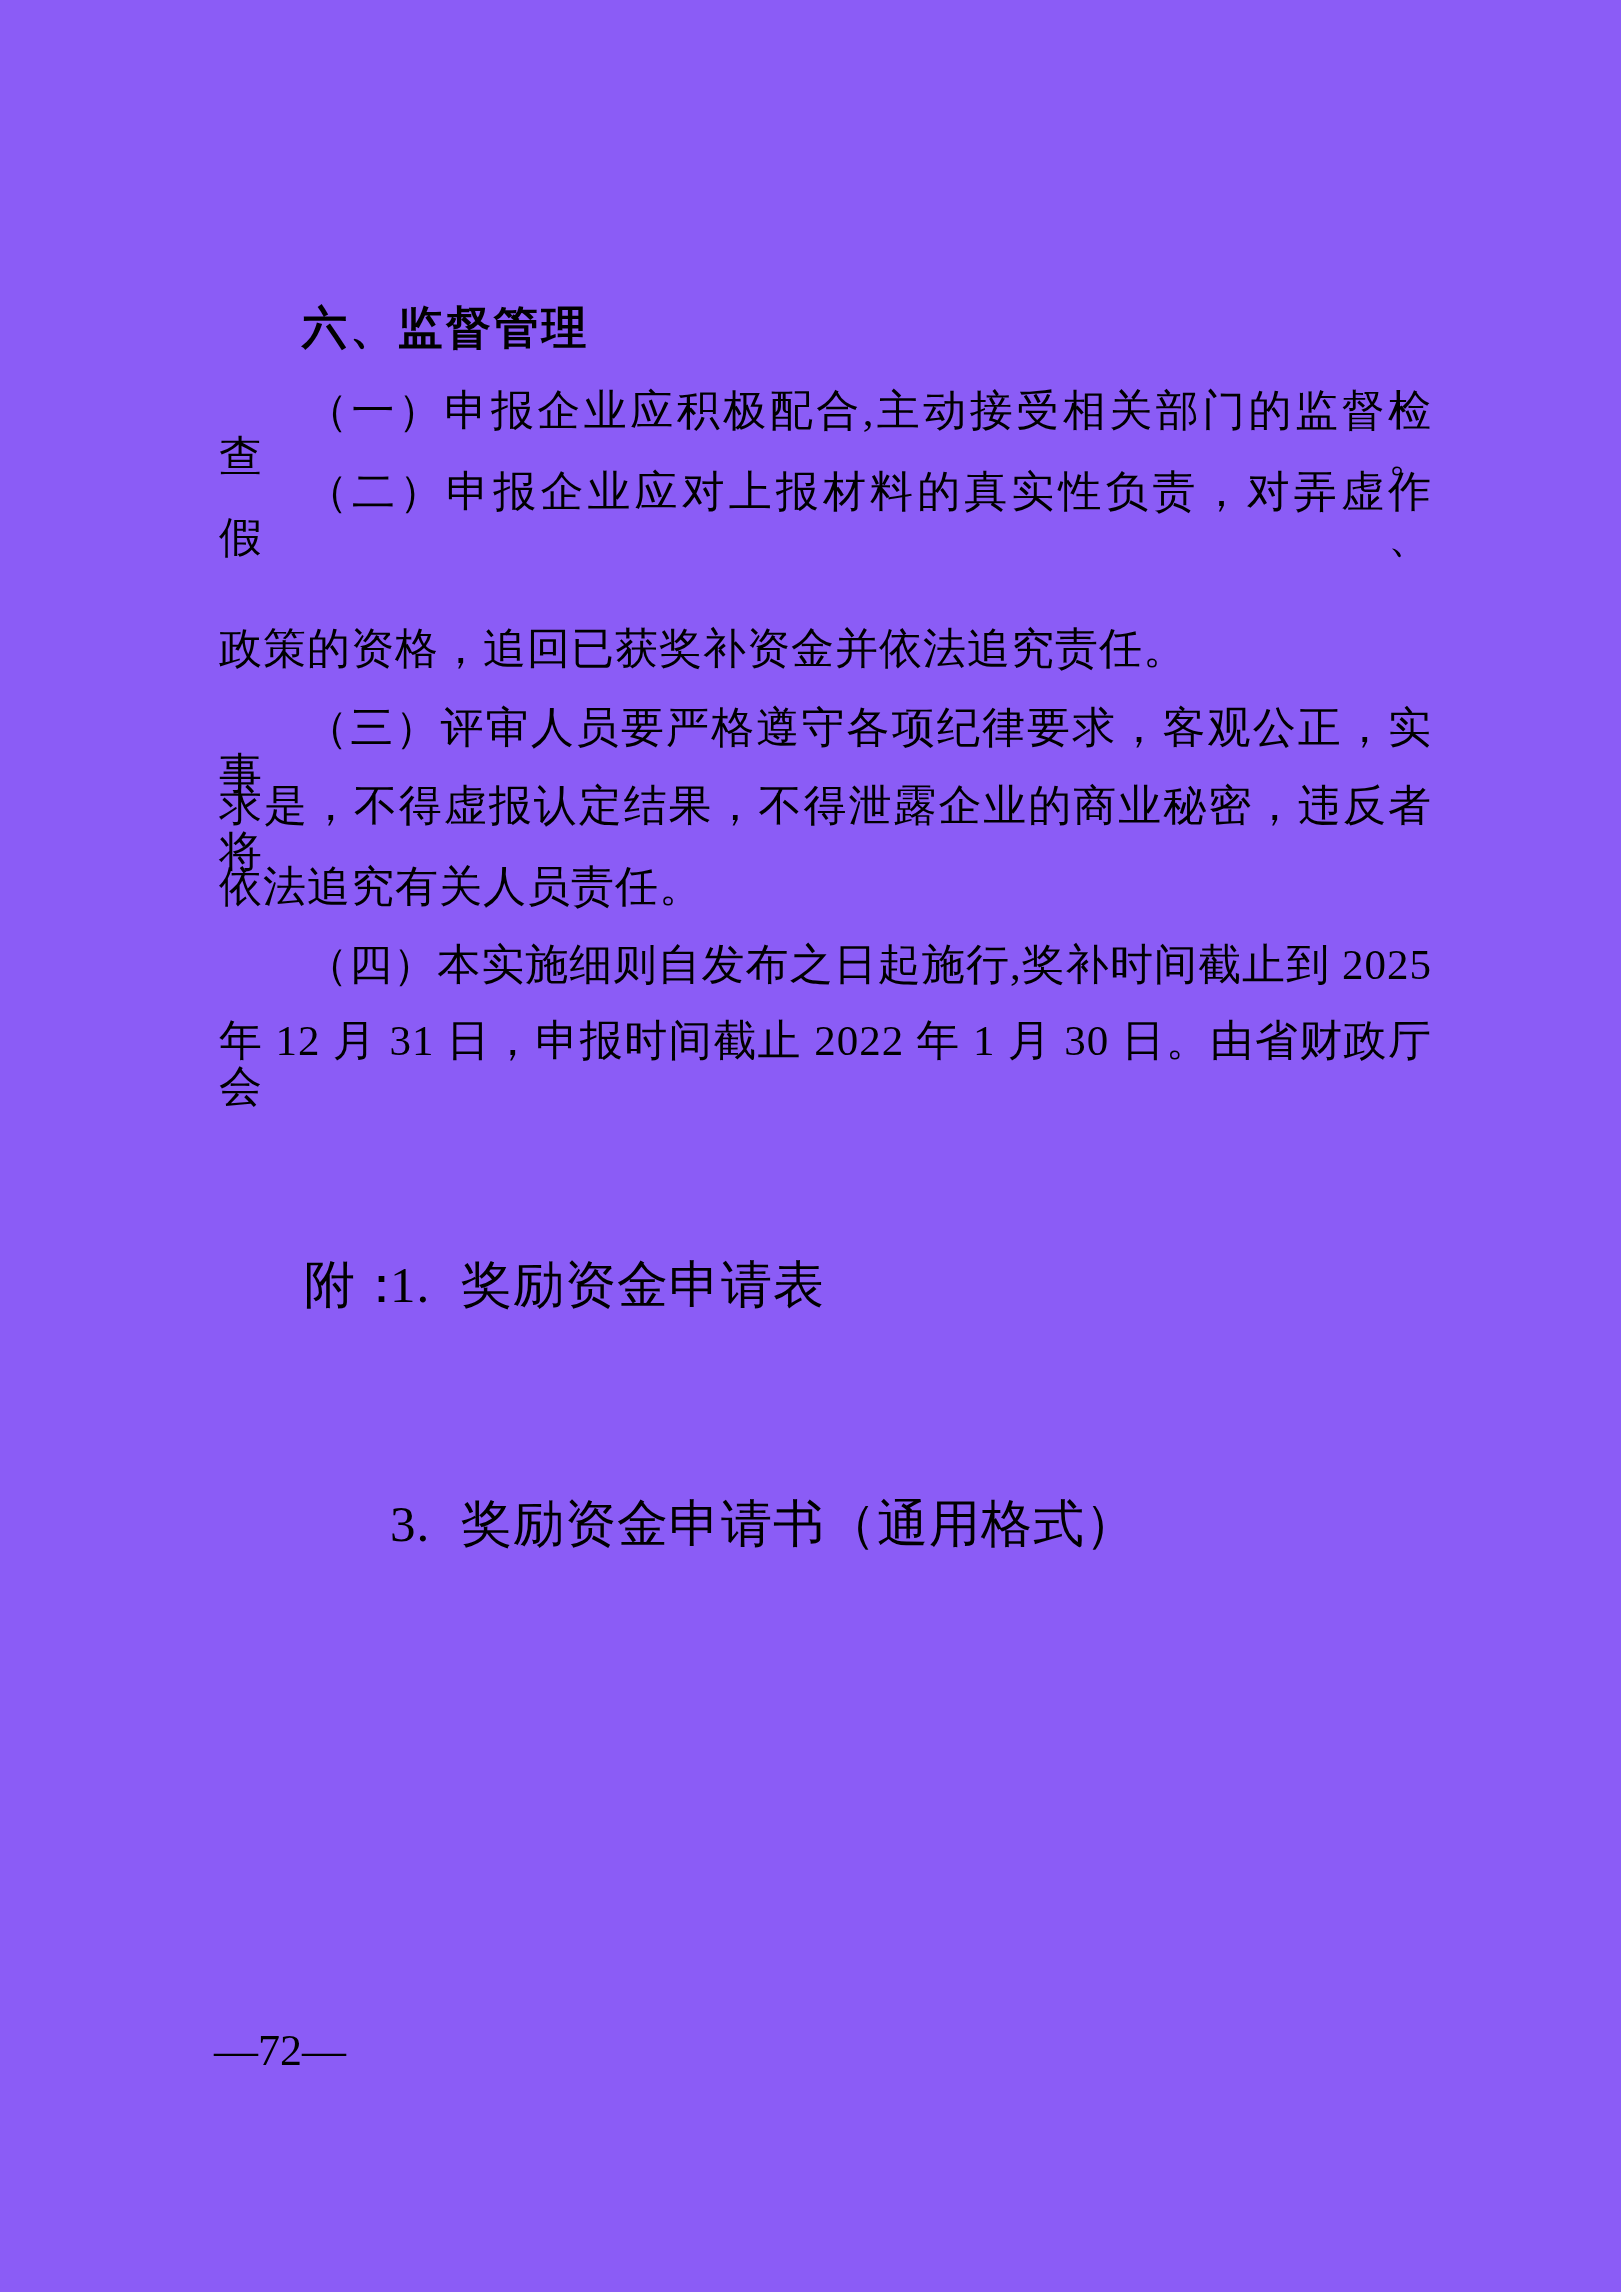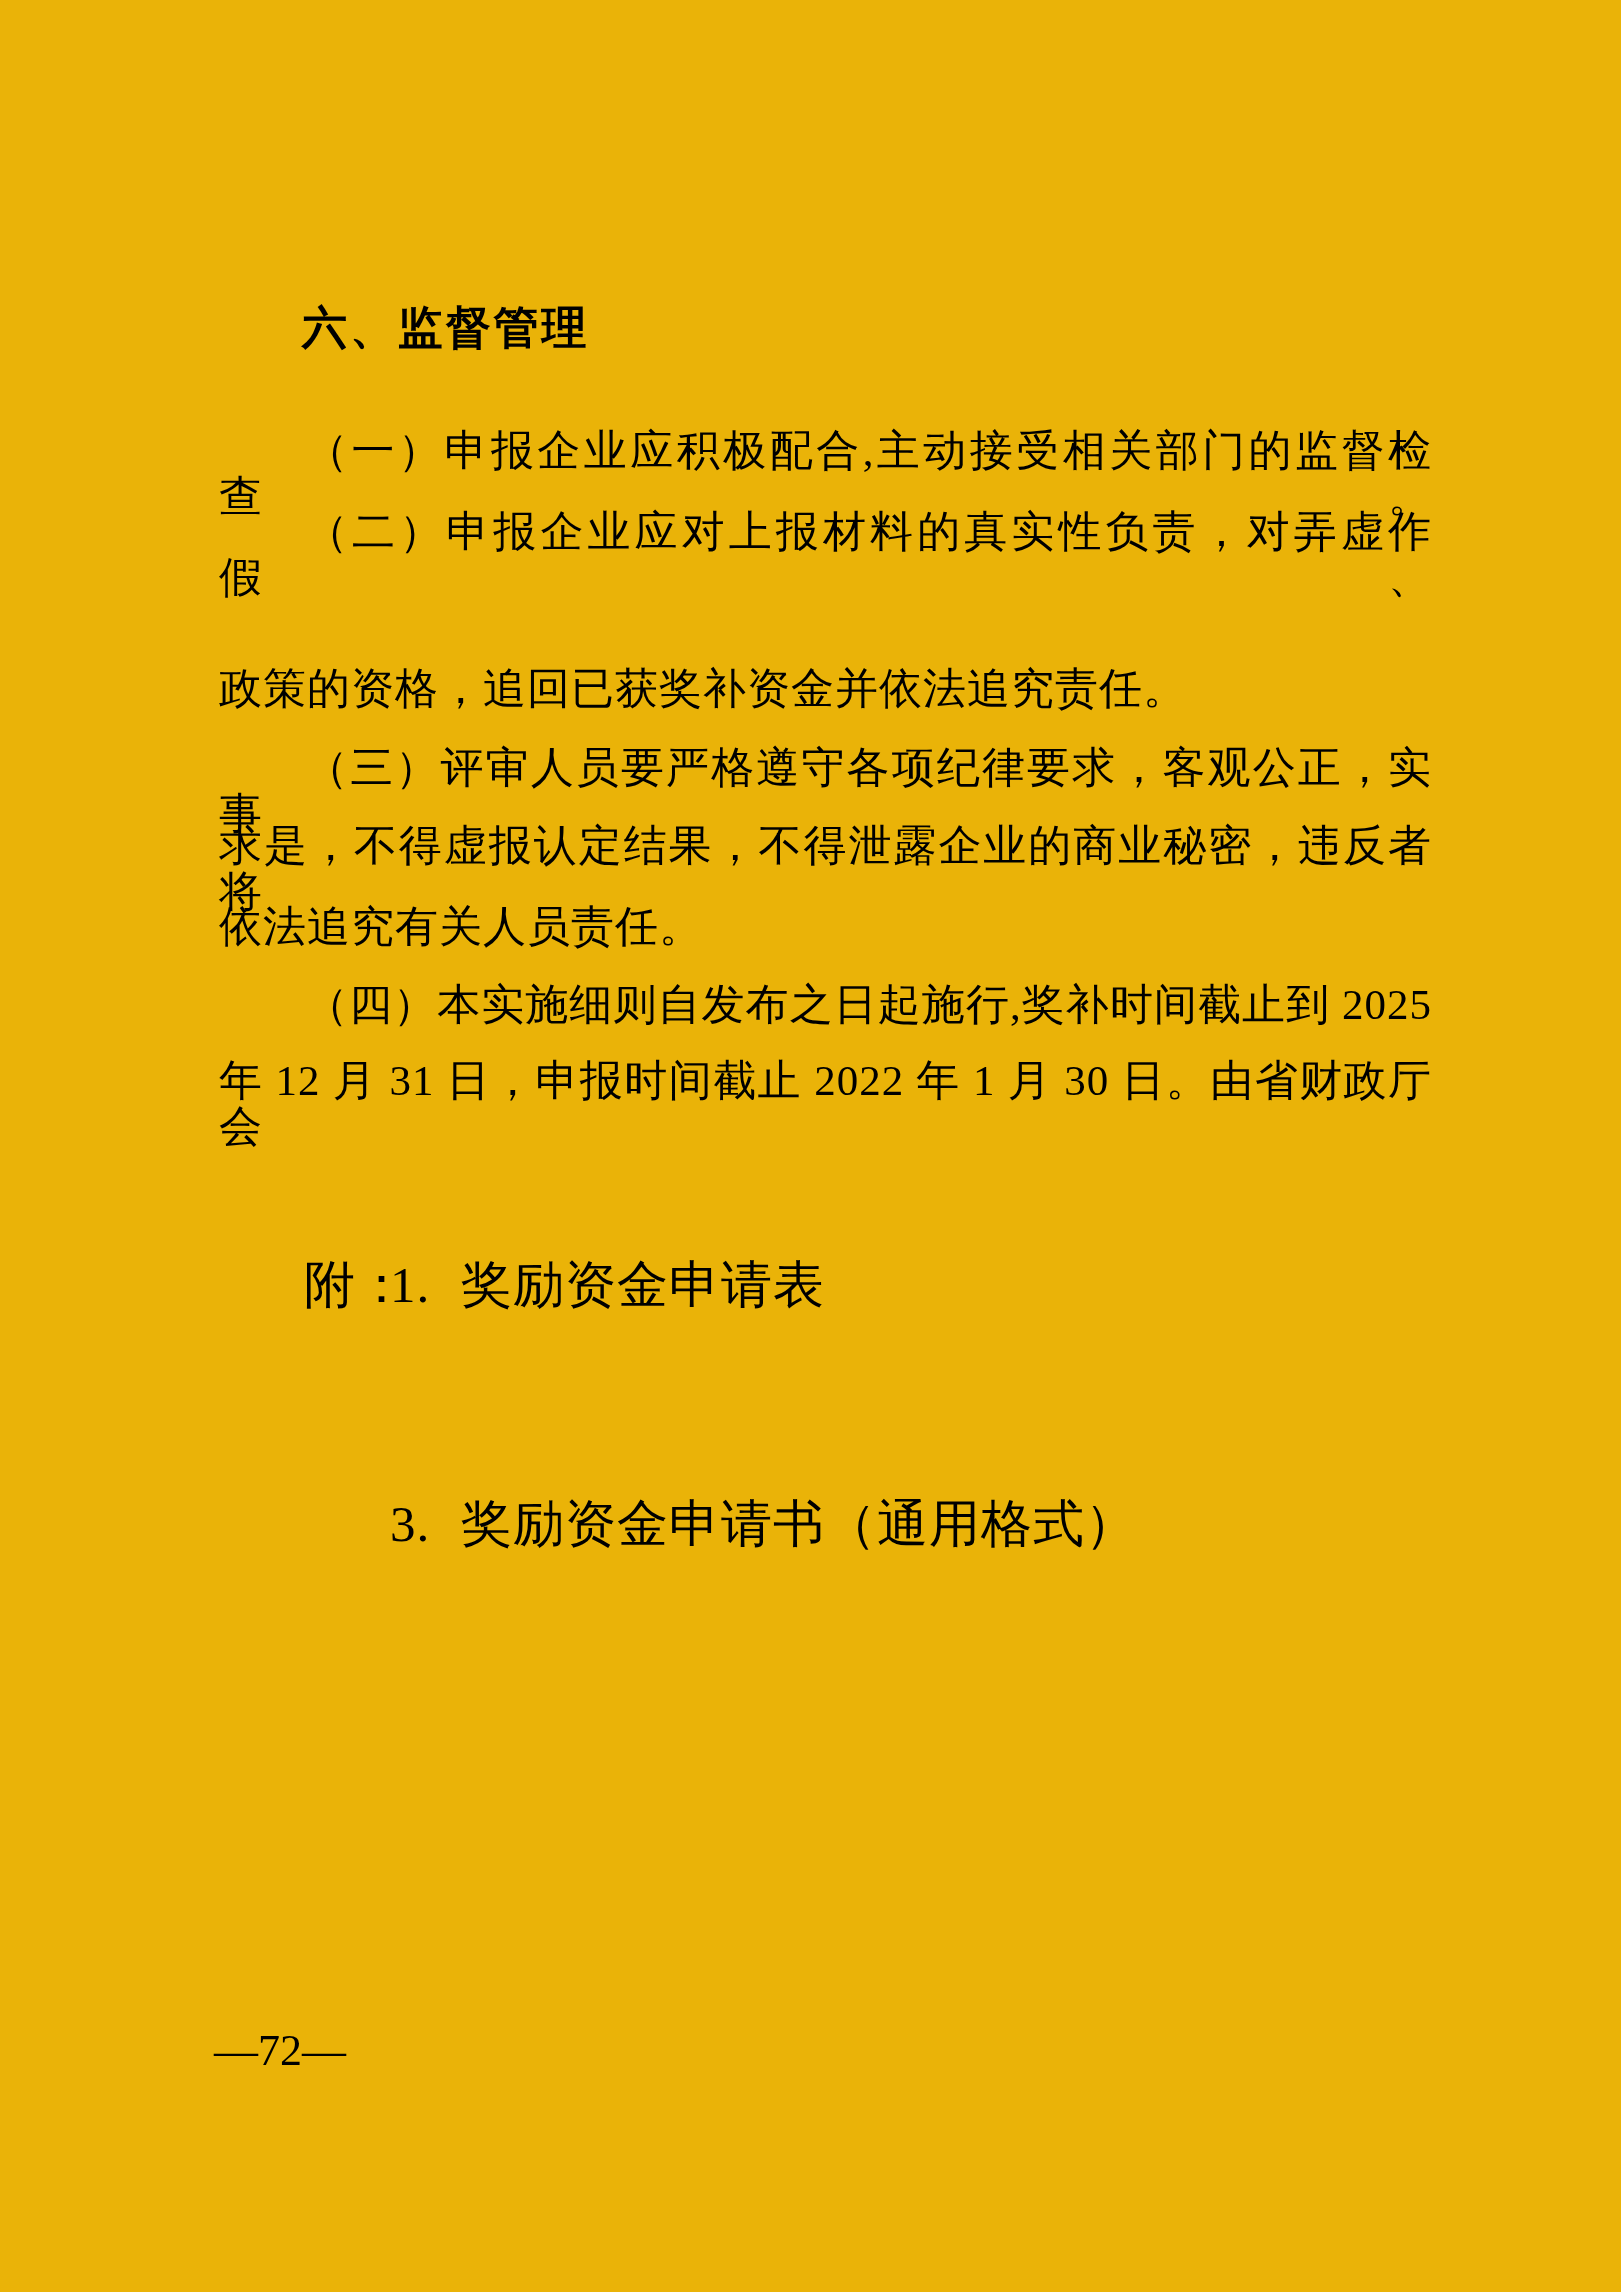--- a/index.html
+++ b/index.html
@@ -4,21 +4,21 @@
 <style>
   html, body {
     margin: 0;
     padding: 0;
     background: #ffffff;
   }
   .page {
     position: relative;
     width: 1621px;
     height: 2293px;
-    background: #eab308;
+    background: #8b5cf6;
     color: #000000;
     overflow: hidden;
     font-family: "Liberation Serif", "DejaVu Serif", serif;
     text-decoration: underline;
   }
   .doc-heading {
     position: absolute;
     left: 302px;
     top: 305px;
     margin: 0;
@@ -33,21 +33,20 @@
   .line {
     position: absolute;
     left: 219px;
     width: 1213px;
     height: 51px;
     font-size: 43px;
     line-height: 1.06;
     letter-spacing: 1px;
     color: #000000;
     white-space: nowrap;
-    margin-top: 40px;
   }
   .line.justify {
     white-space: normal;
     text-align: justify;
     text-align-last: justify;
     text-justify: inter-character;
   }
   .line.indent {
     text-indent: 86px;
   }

